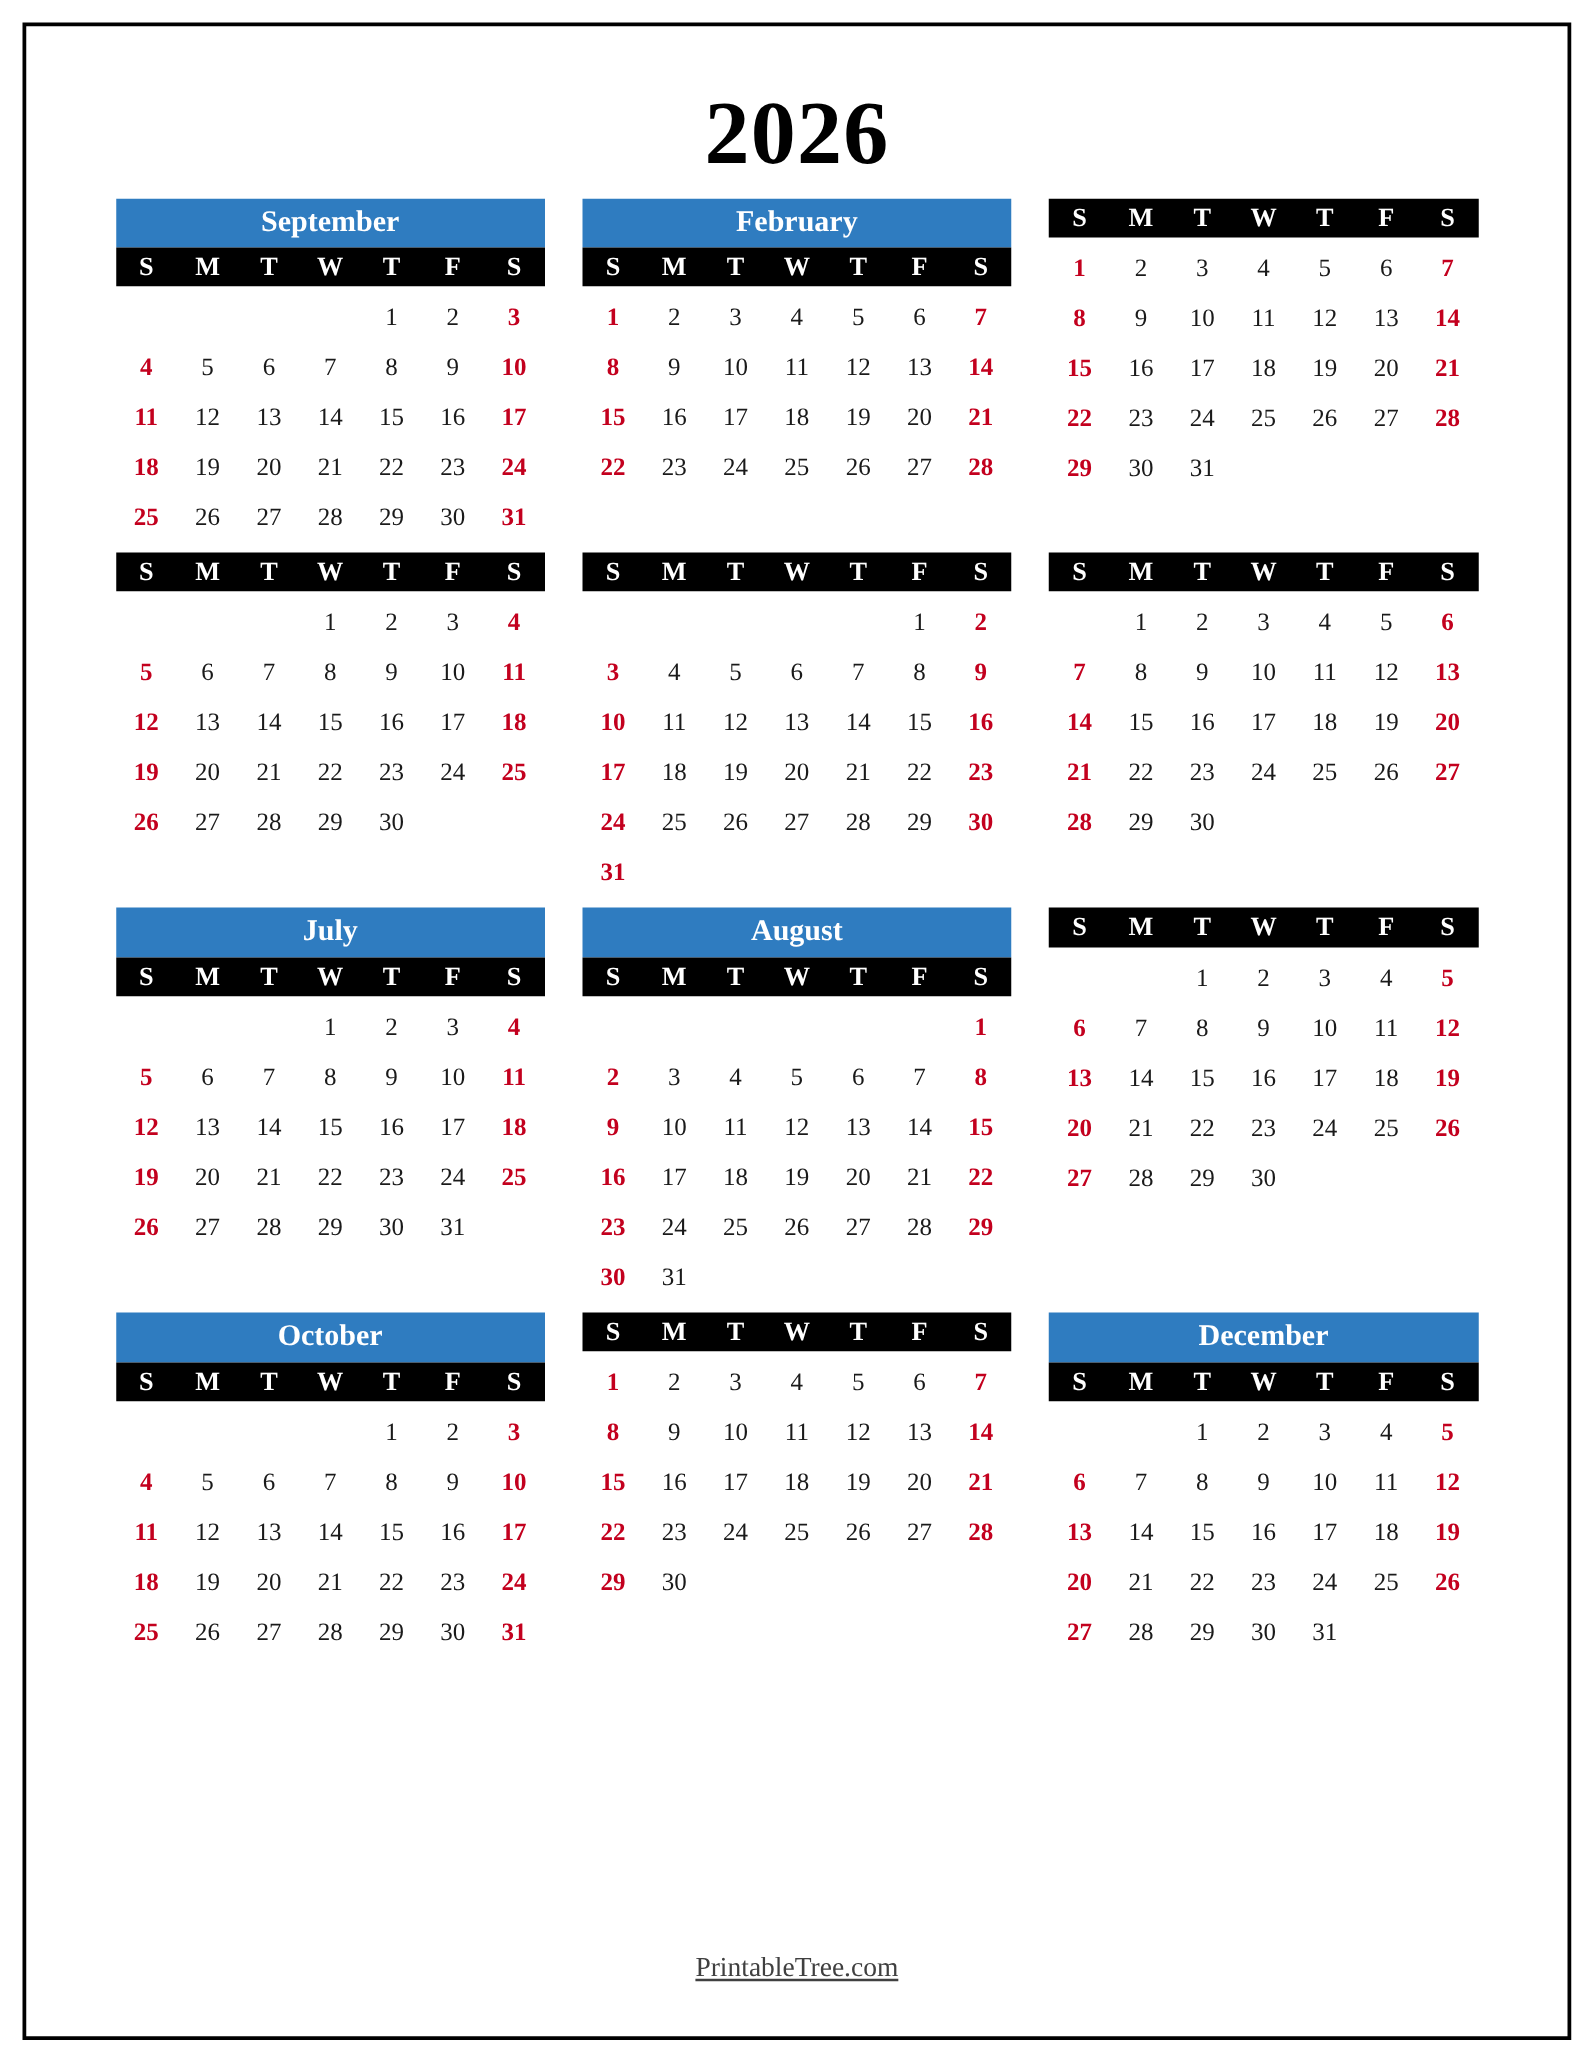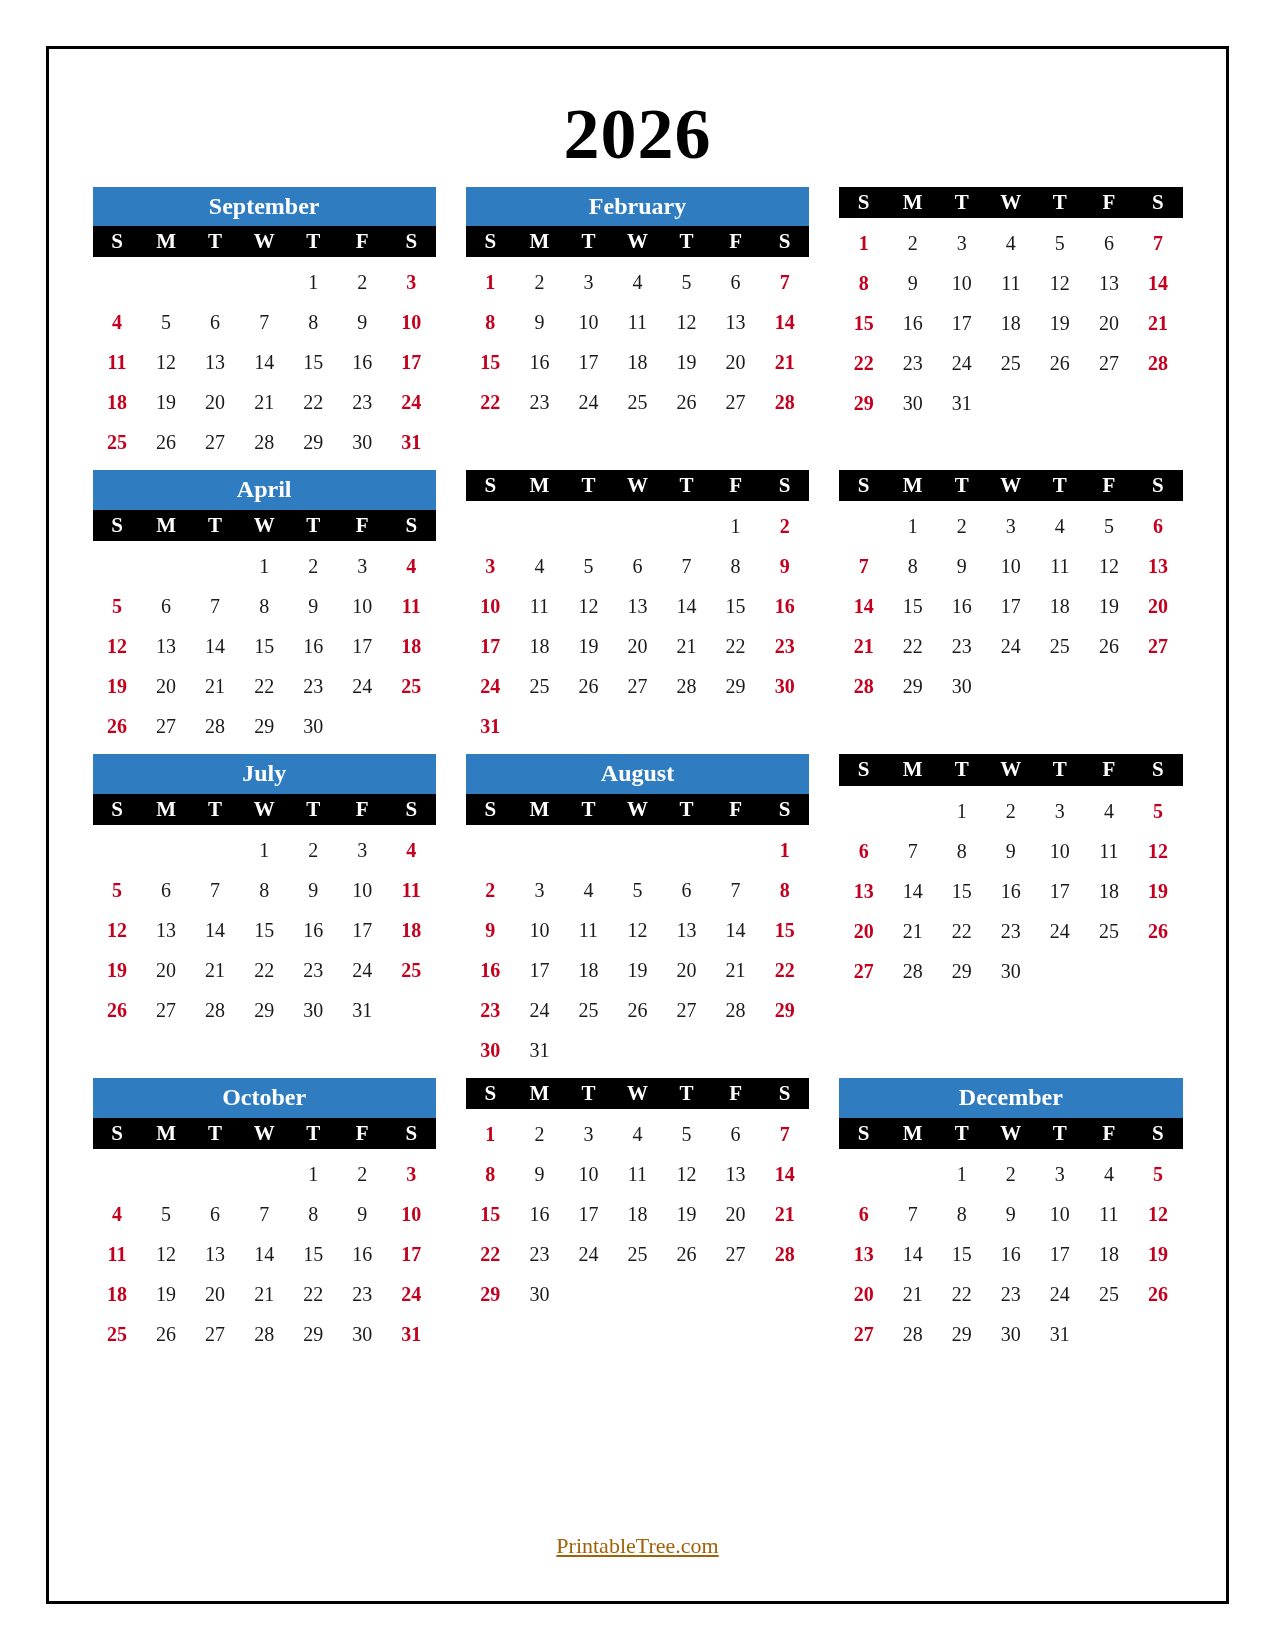--- a/index.html
+++ b/index.html
@@ -11,21 +11,21 @@
     width: 1275px;
     height: 1650px;
     font-family: "Liberation Serif", serif;
     -webkit-font-smoothing: antialiased;
   }
   .page {
     position: relative;
     width: 1275px;
     height: 1650px;
     box-sizing: border-box;
-    padding: 46px;
+    padding: 18px;
     background: #ffffff;
   }
   .sheet {
     position: relative;
     width: 100%;
     height: 100%;
     box-sizing: border-box;
     border: 3px solid #000000;
     background: #ffffff;
     display: flex;
@@ -98,21 +98,21 @@
   }
   .day.empty {
     color: transparent;
   }
   .footer {
     margin-top: auto;
     margin-bottom: 42px;
     text-align: center;
   }
   .footer a {
-    color: #a16207;
+    color: #404040;
     font-size: 22px;
     font-family: "Liberation Serif", serif;
     text-decoration: underline;
   }
 </style>
 </head>
 <body>
 
 <div class="page">
   <div class="sheet">
@@ -249,21 +249,20 @@
             <div class="day">25</div>
             <div class="day">26</div>
             <div class="day">27</div>
             <div class="day sat">28</div>
             <div class="day sun">29</div>
             <div class="day">30</div>
             <div class="day">31</div>
           </div>
         </div>
         <div class="month">
-          <div class="month-name">April</div>
           <div class="dow-row">
             <div class="dow">S</div>
             <div class="dow">M</div>
             <div class="dow">T</div>
             <div class="dow">W</div>
             <div class="dow">T</div>
             <div class="dow">F</div>
             <div class="dow">S</div>
           </div>
           <div class="days">

